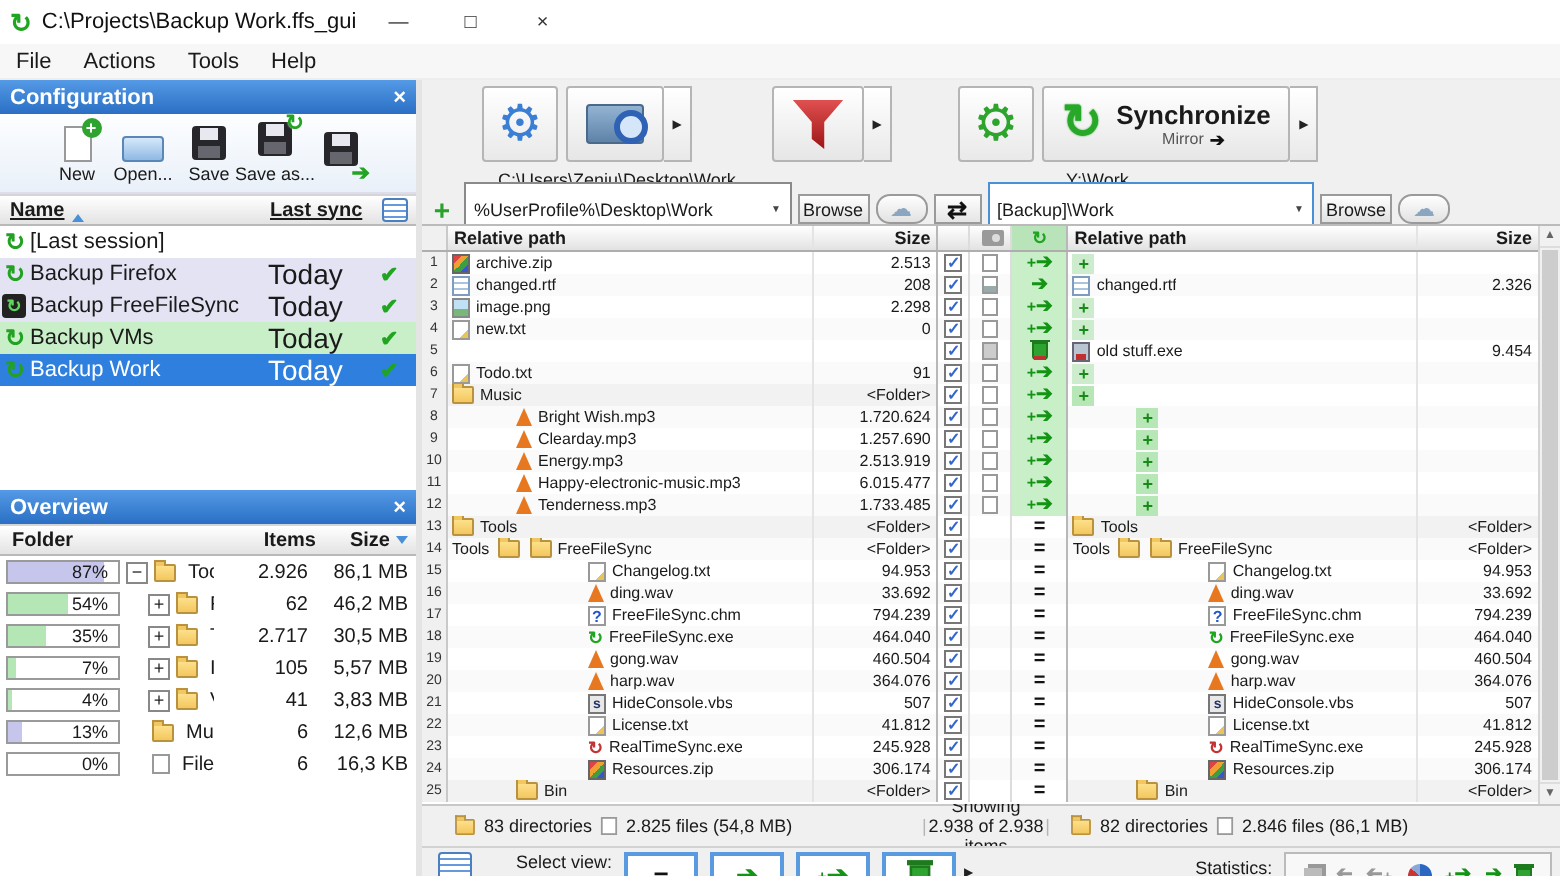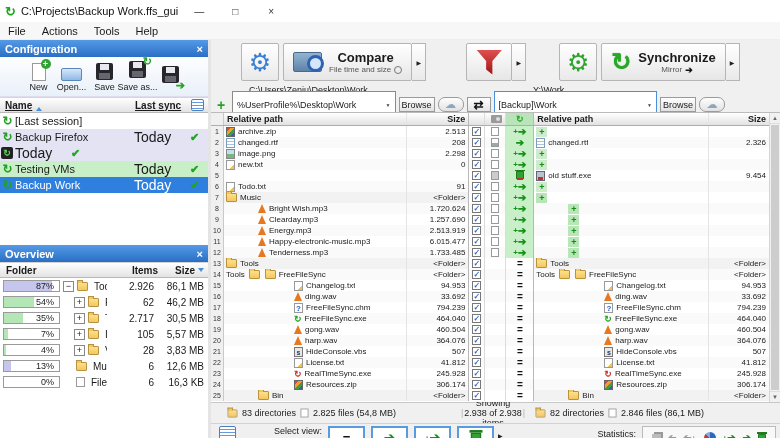--- a/index.html
+++ b/index.html
@@ -173,21 +173,21 @@
   .statusbar { height:21px; background:#f0f0f0; border-top:1px solid #c8c8c8; display:flex; align-items:center; font-size:9px; flex:none; }
   .st-group { display:flex; align-items:center; gap:4px; padding:0 10px; }
   .st-group.left { width:250px; padding-left:16px; }
   .st-group.right { width:255px; }
   .st-sep { color:#b5b5b5; }
   .st-center { flex:1; text-align:center; }
   .fi.mini { transform:scale(.9); margin-right:0; }
 
   .bottombar { height:15px; background:#f0f0f0; border-top:1px solid #d2d2d2; display:flex; align-items:flex-start; padding-top:2px; overflow:hidden; flex:none; }
   .i-notes.big { width:17px; height:14px; margin-left:8px; flex:none; }
-  .sv-block { margin-left:34px; font-size:9px; white-space:nowrap; display:flex; flex-direction:column; align-items:center;justify-content:center; }
+  .sv-block { margin-left:18px; font-size:9px; white-space:nowrap; display:flex; flex-direction:column; align-items:center;justify-content:center; }
   .tglbtn { width:37px; height:24px; border:2px solid #5a9ae0; background:#fff; display:flex; align-items:center; justify-content:center; margin-left:6px; flex:none; }
   .tglbtn .ie { font-size:13px; }
   .tglbtn .ia b { font-size:13px; }
   .bb-arrow { font-size:6px; margin:6px 0 0 4px; color:#222; }
   .bb-stats-label { margin-left:auto; font-size:9px; padding-top:3px; white-space:nowrap; }
   .stats-panel { border:1px solid #bbb; background:#f8f8f8; height:24px; display:flex; align-items:center; gap:7px; padding:0 9px; margin:0 4px 0 6px; flex:none; }
   .si-stack { width:9px; height:9px; background:#bbb; box-shadow:2px -2px 0 #999; display:inline-block; }
   .pie { width:12px; height:12px; border-radius:50%; background:conic-gradient(#2b66c2 0 38%, #2fa32f 38% 70%, #cc3333 70% 86%, #88a8d8 86%); display:inline-block; }
 </style>
 </head>
@@ -266,26 +266,27 @@
     <span class="cfg-check"></span>
             </div>
             <div class="cfg-row lavender">
               <span class="ci-sync">↻</span>
     <span class="cfg-name">Backup Firefox</span>
     <span class="cfg-sync">Today</span>
     <span class="cfg-check">✔</span>
             </div>
             <div class="cfg-row lavender">
               <span class="ci-batch">↻</span>
+    <span class="cfg-name">Backup FreeFileSync</span>
     <span class="cfg-sync">Today</span>
     <span class="cfg-check">✔</span>
             </div>
             <div class="cfg-row green">
               <span class="ci-sync">↻</span>
-    <span class="cfg-name">Testing VMs</span>
+    <span class="cfg-name">Backup VMs</span>
     <span class="cfg-sync">Today</span>
     <span class="cfg-check">✔</span>
             </div>
             <div class="cfg-row selected">
               <span class="ci-sync">↻</span>
     <span class="cfg-name">Backup Work</span>
     <span class="cfg-sync">Today</span>
     <span class="cfg-check">✔</span>
             </div>
           </div>
@@ -356,21 +357,21 @@
             </div>
             <div class="ovw-row">
     <span class="pbar">
                 <span class="pfill green" style="width:4%"></span>
                 <span class="ptxt">4%</span>
               </span>
     <span class="sp" style="width:14px"></span>
               <span class="expander">+</span>
               <span class="fi fi-folder"></span>
     <span class="ovw-name">VirtualDub</span>
-    <span class="ovw-items">28</span>
+    <span class="ovw-items">41</span>
     <span class="ovw-size">3,83 MB</span>
             </div>
             <div class="ovw-row">
     <span class="pbar">
                 <span class="pfill lavender" style="width:13%"></span>
                 <span class="ptxt">13%</span>
               </span>
     <span class="sp" style="width:3px"></span>
               <span class="sp" style="width:13px"></span>
               <span class="fi fi-folder"></span>
@@ -395,27 +396,20 @@
 
     <div class="maincol">
 
       <div class="main-toolbar">
         <div class="gearbtn blue">
             <span class="gear">⚙</span>
           </div>
         <div class="mt-sp0"></div>
         <div class="bigbtn">
           <span class="i-cmp"></span>
-          <span class="btxt">
-              <b>Compare</b>
-              <small>
-                <span>File time and size</span>
-                <span class="clock"></span>
-              </small>
-            </span>
         </div>
         <div class="arrowbtn">▶</div>
         <div class="mt-sp1"></div>
         <div class="bigbtn">
             <span class="i-funnel"></span>
           </div>
         <div class="arrowbtn">▶</div>
         <div class="mt-sp2"></div>
         <div class="gearbtn green">
             <span class="gear">⚙</span>

